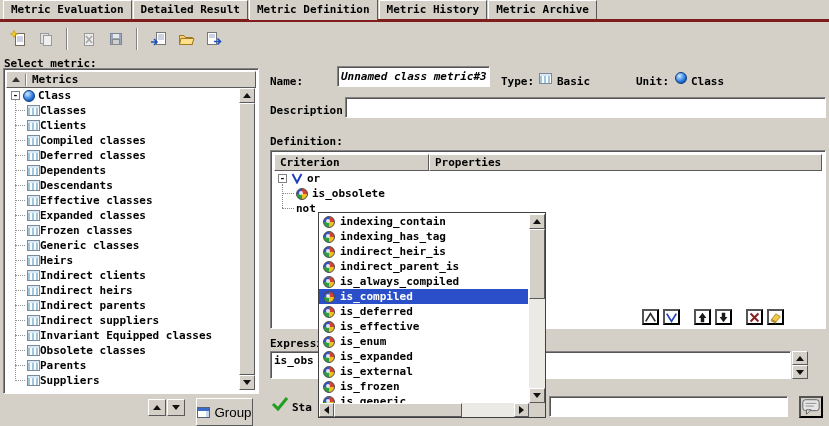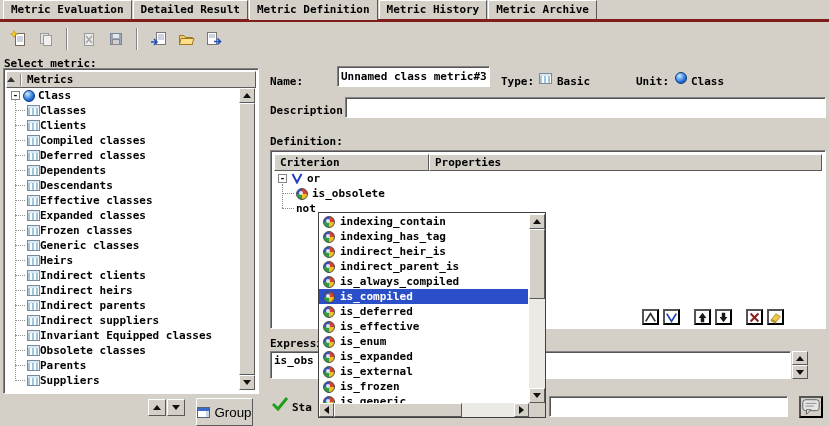--- a/index.html
+++ b/index.html
@@ -24,21 +24,21 @@
   
   .toolbar{position:absolute;left:0;top:23px;width:100%;height:32px;display:flex;align-items:center;
            padding-left:6px;gap:2px;}
   .tb-btn{width:25px;height:25px;display:flex;align-items:center;justify-content:center;
           background:transparent;border:1px solid transparent;}
   .tb-sep{width:2px;height:22px;margin:0 6px;border-left:1px solid #848284;border-right:1px solid #fff;}
 
   
   .treebox{position:absolute;left:3px;top:68px;width:256px;height:326px;}
   .tree-header{position:absolute;left:2px;top:2px;right:2px;height:17px;display:flex;align-items:center;
-               gap:5px;}
+               gap:5px;padding-left:5px;}
   .hdr-sep{width:2px;height:12px;border-left:1px solid #848284;border-right:1px solid #fff;}
   .tree-body{position:absolute;left:3px;top:19px;right:19px;bottom:3px;overflow:hidden;background:#fff;}
   .tree-root-row{display:flex;align-items:center;height:15px;gap:3px;padding-left:4px;}
   .expand-box{width:9px;height:9px;background:#fff;border:1px solid #848284;font:bold 9px/7px monospace;
               text-align:center;flex:none;}
   .tree-children{position:relative;margin-left:8px;}
   .tree-children::before{content:"";position:absolute;left:0;top:-4px;bottom:7px;border-left:1px dotted #909090;}
   .tree-row{display:flex;align-items:center;height:15px;padding-left:12px;position:relative;white-space:nowrap;}
   .tree-row::before{content:"";position:absolute;left:0;top:7px;width:10px;border-top:1px dotted #909090;}
   .metric-icon{width:13px;height:11px;flex:none;background:#fff;border:1px solid #7a8a9a;
@@ -65,21 +65,21 @@
   
   .mini-btn{position:absolute;width:18px;height:17px;display:flex;align-items:center;justify-content:center;}
   .group-btn{position:absolute;left:196px;top:398px;width:57px;height:28px;display:flex;align-items:center;
              justify-content:center;gap:4px;}
   .group-icon{width:13px;height:11px;background:#fff;border:1px solid #55607a;
               box-shadow:inset 0 3px 0 #3a6cc8, inset -3px 0 0 #c8d8ea;}
 
   
   .field{position:absolute;padding:2px 3px;font:bold 11px "DejaVu Sans Mono","Liberation Mono",monospace;
          color:#000;white-space:nowrap;overflow:hidden;}
-  input.field{outline:none;}
+  input.field{outline:none;font-style:italic;}
 
   
   .def-table{position:absolute;left:270px;top:150px;width:556px;height:179px;}
   .def-header{position:absolute;left:3px;top:3px;right:3px;height:17px;display:flex;}
   .def-col{display:flex;align-items:center;padding-left:5px;}
   .def-col.c1{width:155px;flex:none;}
   .def-col.c2{flex:1;}
   .def-body{position:absolute;left:3px;top:20px;right:3px;bottom:3px;background:#fff;overflow:hidden;}
   .col-divider{position:absolute;left:158px;top:20px;bottom:3px;width:1px;background:#dedcd4;}
   .def-row{display:flex;align-items:center;height:15px;gap:4px;position:relative;white-space:nowrap;}

